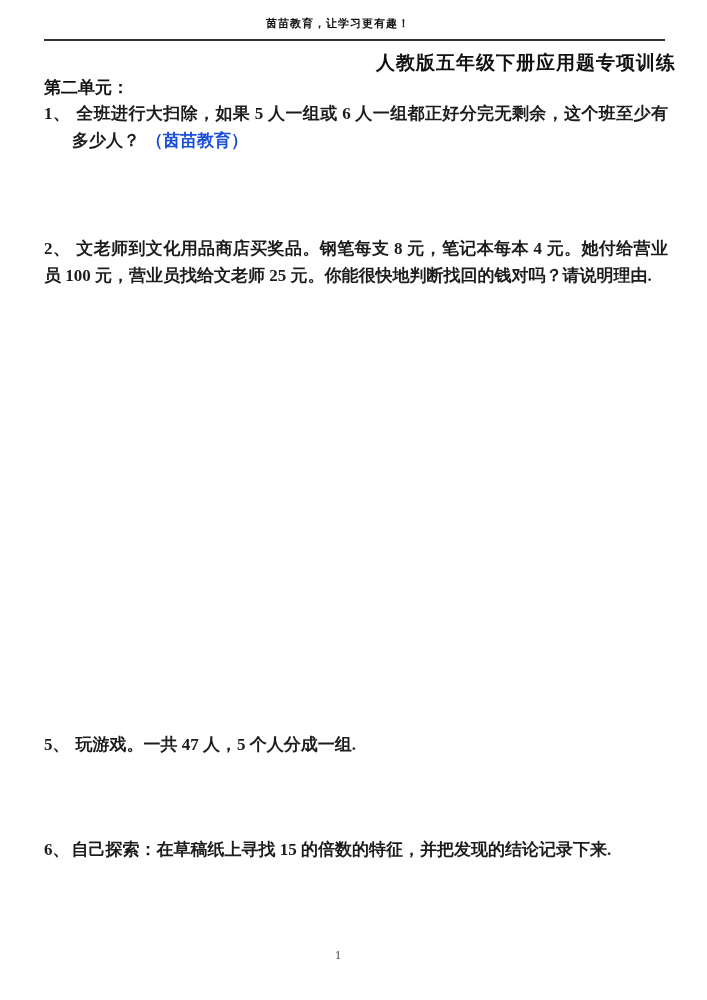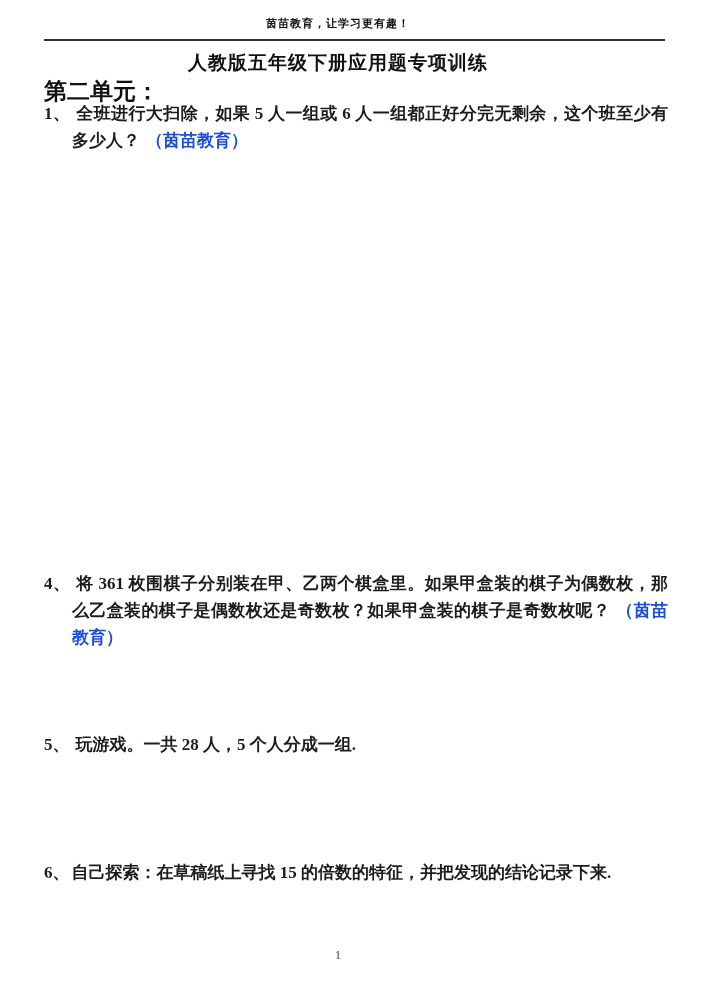--- a/index.html
+++ b/index.html
@@ -33,32 +33,32 @@
     left: 44px;
     width: 621px;
     height: 0;
     border-top: 2px solid #333333;
   }
   .doc-title {
     position: absolute;
     top: 50px;
     left: 0;
     width: 100%;
-    text-align: center;
+    text-align: right;
     font-size: 19px;
     font-weight: 700;
     letter-spacing: 1px;
     color: #111111;
     font-family: Liberation Mono, monospace;
   }
   .unit-heading {
     position: absolute;
     top: 76px;
     left: 44px;
-    font-size: 23px;
+    font-size: 17px;
     font-weight: 700;
     color: #111111;
   }
   .problem {
     position: absolute;
     left: 44px;
     width: 624px;
     font-size: 17px;
     line-height: 27px;
     font-weight: 700;
@@ -104,29 +104,29 @@
   <div class="header-rule"></div>
 
   <div class="doc-title">人教版五年级下册应用题专项训练</div>
 
   <div class="unit-heading">第二单元：</div>
 
   <div class="problem hang" style="top:100px">
     <span class="num">1、</span><span>全班进行大扫除，如果 5 人一组或 6 人一组都正好分完无剩余，这个班至少有多少人？</span><span class="wm">（茵苗教育）</span>
   </div>
 
+  <div class="problem" style="top:235px">
+    <span class="num">2、</span><span>文老师到文化用品商店买奖品。钢笔每支 8 元，笔记本每本 4 元。她付给营业员 100 元，营业员找给文老师 25 元。你能很快地判断找回的钱对吗？请说明理由.</span>
+  </div>
 
 
-  <div class="problem hang" style="top:570px">
-    <span class="num">4、</span><span>将 361 枚围棋子分别装在甲、乙两个棋盒里。如果甲盒装的棋子为偶数枚，那么乙盒装的棋子是偶数枚还是奇数枚？如果甲盒装的棋子是奇数枚呢？</span><span class="wm">（茵苗教育）</span>
+
+  <div class="problem hang" style="top:731px">
+    <div><span class="num">5、</span><span>玩游戏。一共 47 人，5 个人分成一组.</span></div>
   </div>
 
-  <div class="problem hang" style="top:731px">
-    <div><span class="num">5、</span><span>玩游戏。一共 28 人，5 个人分成一组.</span></div>
-  </div>
-
-  <div class="problem" style="top:859px">
+  <div class="problem" style="top:836px">
     <span class="num tight">6、</span><span>自己探索：在草稿纸上寻找 15 的倍数的特征，并把发现的结论记录下来.</span>
   </div>
 
   <div class="page-number">1</div>
 
 </div>
 
 </body></html>

